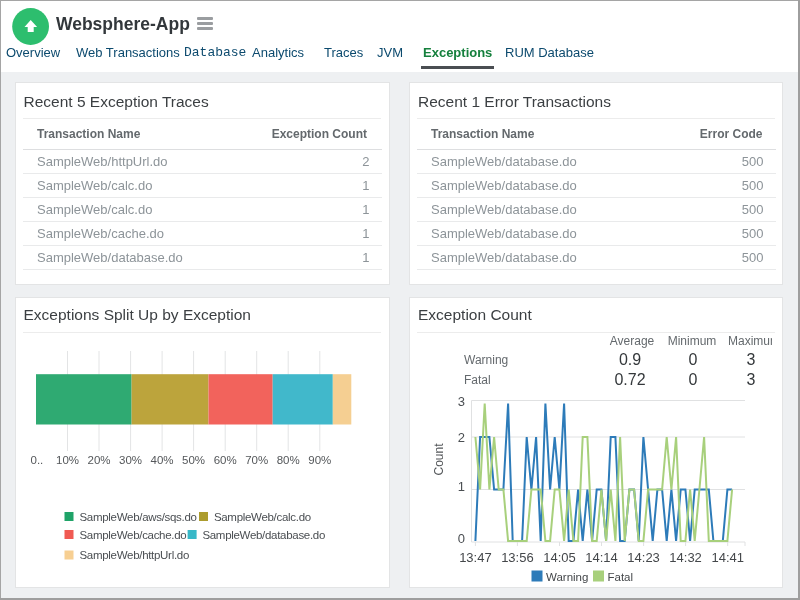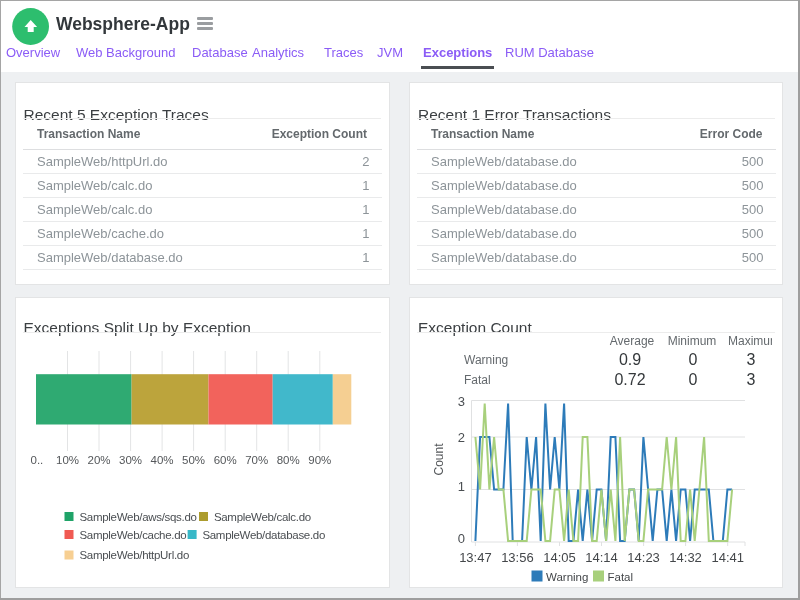--- a/index.html
+++ b/index.html
@@ -1,49 +1,49 @@
 <!DOCTYPE html>
 <html><head>
 <meta charset="utf-8">
 <style>
   html,body{margin:0;padding:0;}
   body{font-family:"Liberation Sans",sans-serif;}
   #page{position:relative;width:800px;height:600px;background:#eef0f2;overflow:hidden;}
   .abs{position:absolute;}
   #header{position:absolute;left:1px;top:1px;width:797px;height:71px;background:#fff;}
   .panel{position:absolute;background:#fff;border:1px solid #e3e4e5;box-sizing:border-box;overflow:hidden;}
-  .ptitle{position:absolute;font-size:15.5px;color:#3b3f42;white-space:nowrap;margin-top:13px;}
+  .ptitle{position:absolute;font-size:15.5px;color:#3b3f42;white-space:nowrap;}
   .phr{position:absolute;height:1px;background:#ececec;}
-  .navitem{position:absolute;font-size:13px;color:#8b5cf6;white-space:nowrap;top:45px;}
+  .navitem{position:absolute;font-size:13px;color:#0c4a6e;white-space:nowrap;top:45px;}
   .th{position:absolute;font-size:12px;font-weight:bold;color:#64696d;white-space:nowrap;}
   .td{position:absolute;font-size:13px;color:#8d9499;white-space:nowrap;}
   .rowline{position:absolute;height:1px;background:#e9eaeb;}
 </style>
 </head>
 <body>
 <div id="page">
   <div id="header"></div>
 
   <svg class="abs" style="left:12px;top:8px;" width="37" height="37" viewBox="0 0 37 37">
     <circle cx="18.6" cy="18.5" r="18.4" fill="#2dbe6e"></circle>
     <path d="M18.7 3.9 L25.1 10.9 L21.7 10.9 L21.7 16 L15.7 16 L15.7 10.9 L12.5 10.9 Z" fill="#fff" transform="translate(0,8)"></path>
   </svg>
   <div class="abs" style="left:56px;top:14px;font-size:17.5px;font-weight:bold;color:#32373b;">Websphere-App</div>
 
   <div class="abs" style="left:197px;top:17px;width:16px;height:3px;background:#9a9da0;border-radius:1px;"></div>
   <div class="abs" style="left:197px;top:22px;width:16px;height:3px;background:#9a9da0;border-radius:1px;"></div>
   <div class="abs" style="left:197px;top:27px;width:16px;height:3px;background:#9a9da0;border-radius:1px;"></div>
 
   <div class="navitem" style="left:6px;">Overview</div>
-  <div class="navitem" style="left:76px;">Web Background</div>
-  <div class="navitem" style="left:192px;">Database</div>
+  <div class="navitem" style="left:76px;">Web Transactions</div>
+  <div class="navitem" style="left:184px;font-family:Liberation Mono, monospace;">Database</div>
   <div class="navitem" style="left:252px;">Analytics</div>
   <div class="navitem" style="left:324px;">Traces</div>
   <div class="navitem" style="left:377px;">JVM</div>
-  <div class="navitem" style="left:421px;color:#8b5cf6;font-weight:bold;padding:0 2px 6px 2px;border-bottom:3px solid #4a4e52;">Exceptions</div>
+  <div class="navitem" style="left:421px;color:#15803d;font-weight:bold;padding:0 2px 6px 2px;border-bottom:3px solid #4a4e52;">Exceptions</div>
   <div class="navitem" style="left:505px;">RUM Database</div>
 
   <div class="panel" style="left:15px;top:82px;width:375px;height:203px;"></div>
   <div class="ptitle" style="left:23.5px;top:92.5px;">Recent 5 Exception Traces</div>
   <div class="phr" style="left:23px;top:118px;width:358px;"></div>
   <div class="th" style="left:37px;top:127px;">Transaction Name</div>
   <div class="th" style="left:37px;top:127px;width:330px;text-align:right;">Exception Count</div>
   <div class="rowline" style="left:23px;top:149px;width:359px;background:#dddee0;"></div>
   <div class="td" style="left:37px;top:154px;">SampleWeb/httpUrl.do</div>
   <div class="td" style="left:37px;top:154px;width:332.5px;text-align:right;">2</div>

